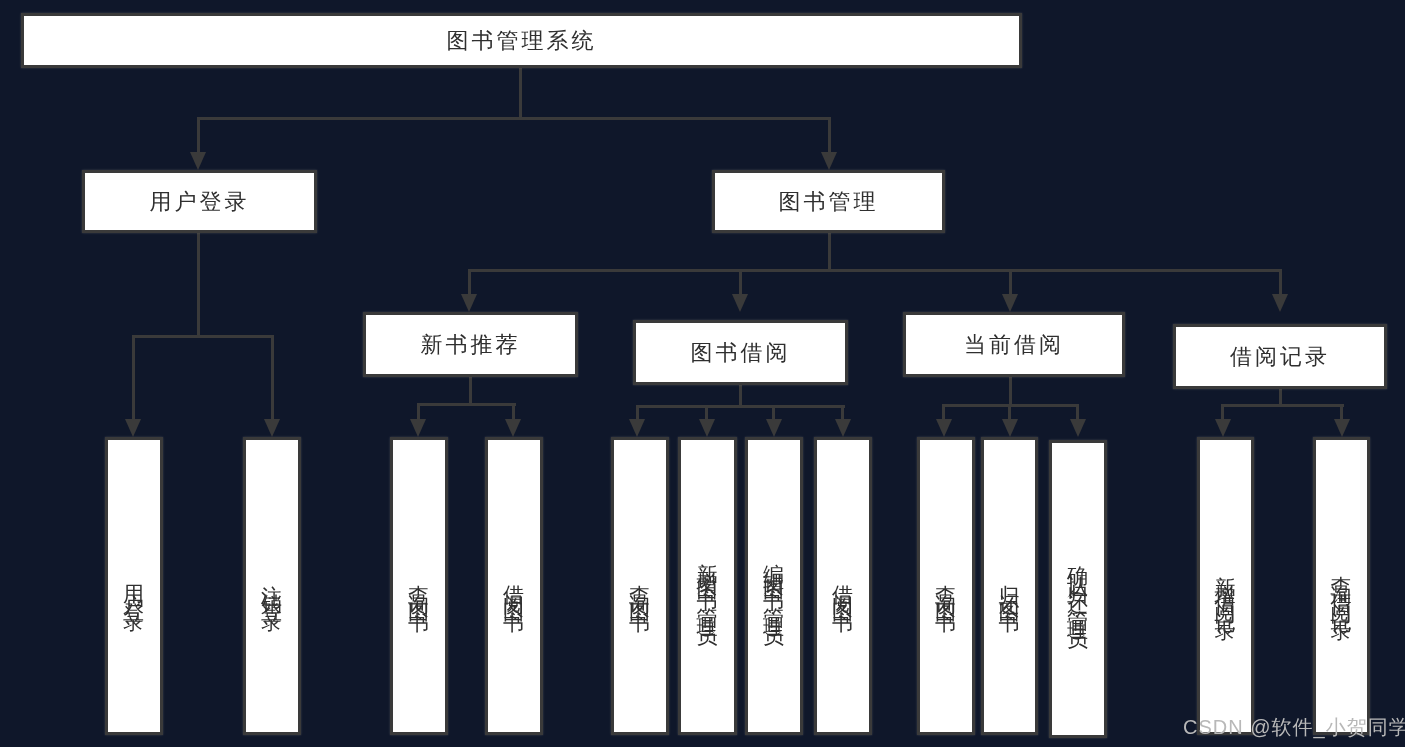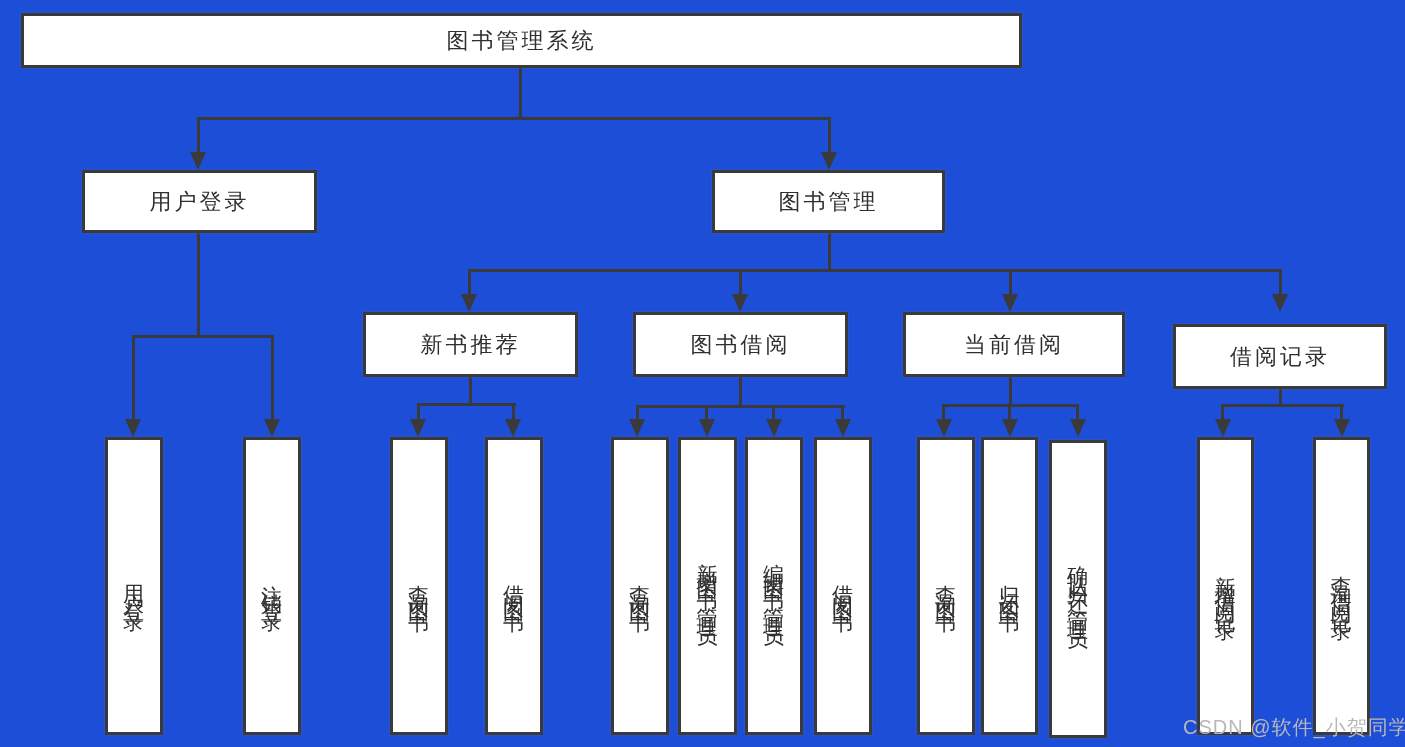--- a/index.html
+++ b/index.html
@@ -1,19 +1,19 @@
 <!DOCTYPE html>
 <html><head>
 <meta charset="utf-8">
 <style>
   html,body{margin:0;padding:0;background:#ffffff;}
   .canvas{
     position:relative;
     width:1405px;height:747px;
-    background:#1d4ed8;
+    background:#0f172a;
     font-family:"Liberation Sans", sans-serif;
     overflow:hidden;
   }
   .box{
     position:absolute;
     box-sizing:border-box;
     background:#ffffff;
     border:3px solid #3a3a3a;
     box-shadow:0 0 2px rgba(120,120,120,0.45);
     display:flex;align-items:center;justify-content:center;
@@ -75,21 +75,21 @@
   <div class="vline" style="left:468px;top:269px;height:28px;"></div>
   <div class="arrow" style="left:461px;top:294px;"></div>
   <div class="vline" style="left:739px;top:269px;height:28px;"></div>
   <div class="arrow" style="left:732px;top:294px;"></div>
   <div class="vline" style="left:1009px;top:269px;height:28px;"></div>
   <div class="arrow" style="left:1002px;top:294px;"></div>
   <div class="vline" style="left:1279px;top:269px;height:28px;"></div>
   <div class="arrow" style="left:1272px;top:294px;"></div>
 
   <div class="box hbox" style="left:363px;top:312px;width:215px;height:65px;text-align:right;">新书推荐</div>
-  <div class="box hbox" style="left:633px;top:312px;width:215px;height:65px;">图书借阅</div>
+  <div class="box hbox" style="left:633px;top:320px;width:215px;height:65px;">图书借阅</div>
   <div class="box hbox" style="left:903px;top:312px;width:222px;height:65px;">当前借阅</div>
   <div class="box hbox" style="left:1173px;top:312px;width:214px;height:65px;margin-top:12px;">借阅记录</div>
 
   <div class="vline" style="left:469px;top:377px;height:29px;"></div>
   <div class="hline" style="left:417px;top:403px;width:99px;"></div>
   <div class="vline" style="left:417px;top:403px;height:18px;"></div>
   <div class="arrow" style="left:410px;top:419px;"></div>
   <div class="vline" style="left:512px;top:403px;height:18px;"></div>
   <div class="arrow" style="left:505px;top:419px;"></div>
 

